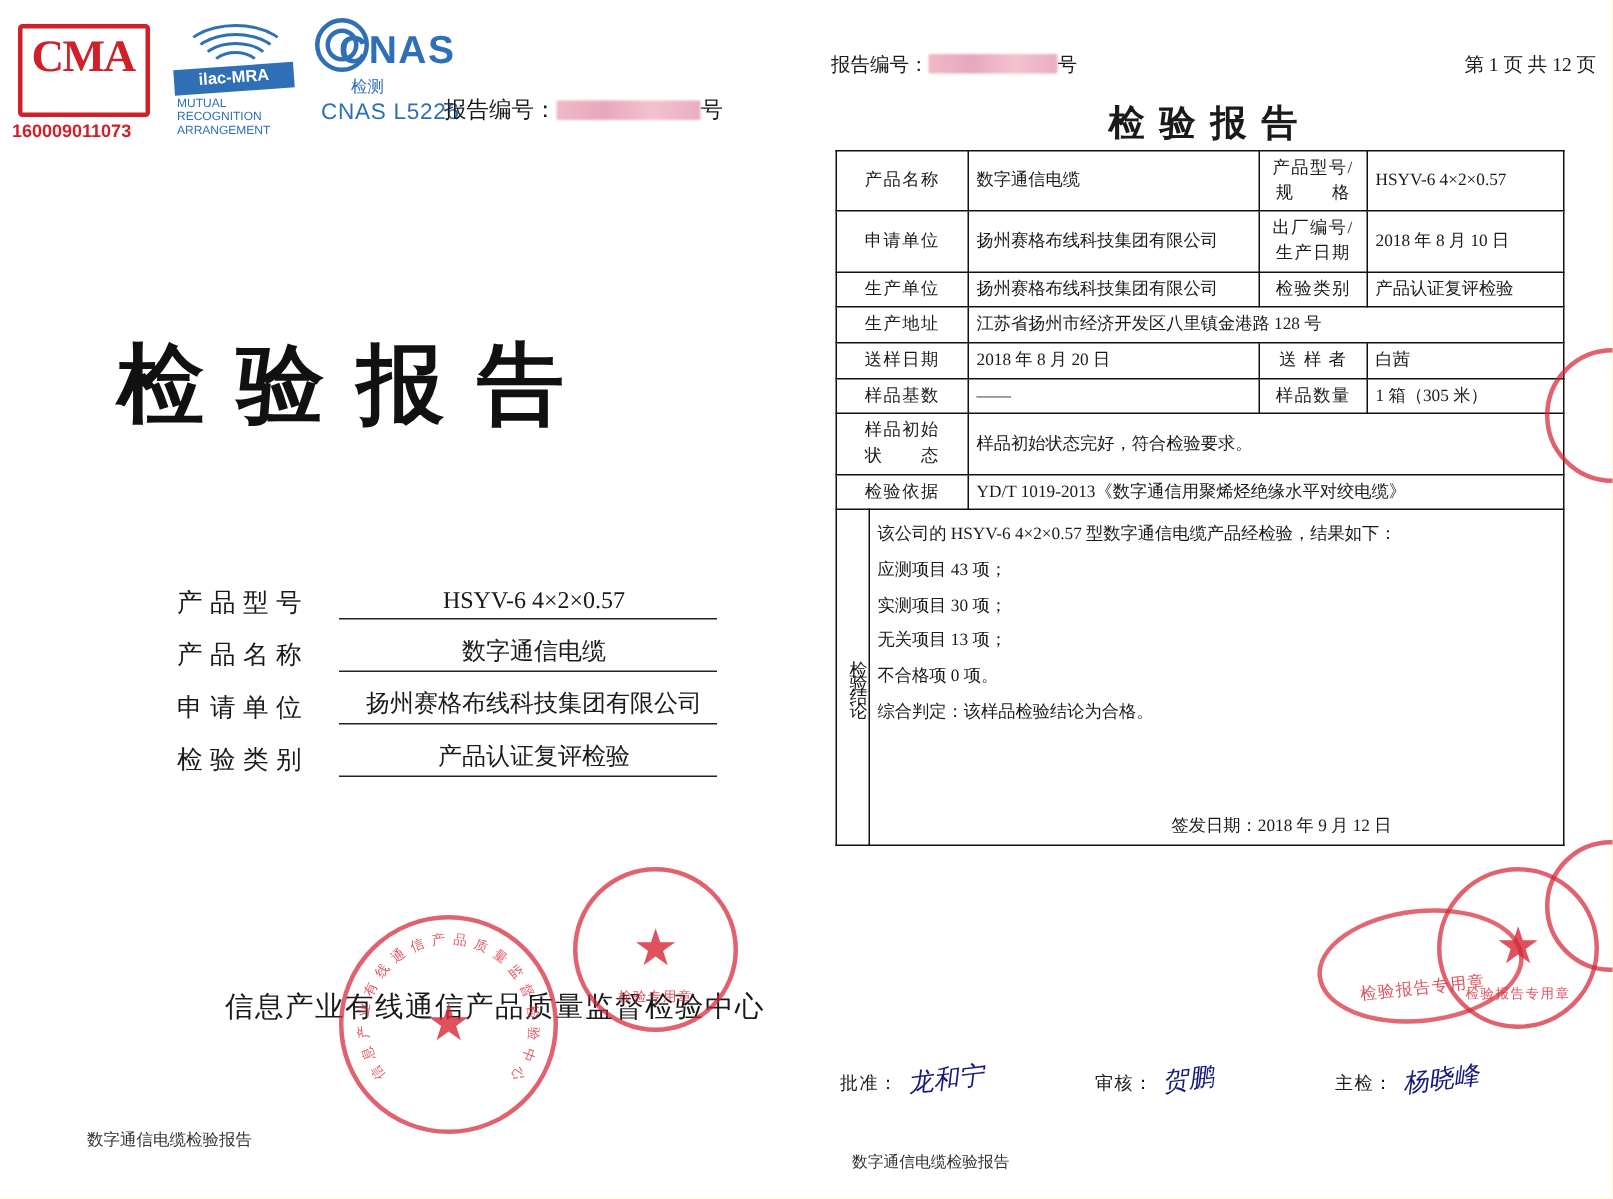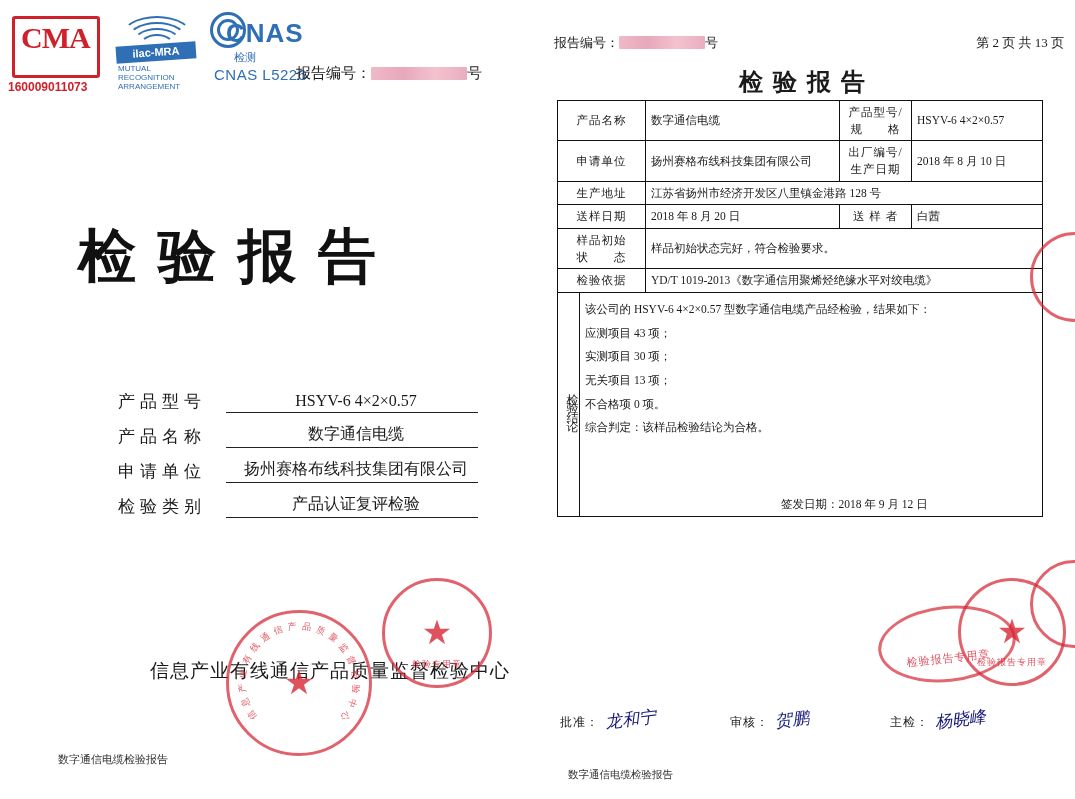--- a/index.html
+++ b/index.html
@@ -359,21 +359,21 @@
     <div class="center-name">信息产业有线通信产品质量监督检验中心</div>
     <div class="footer-left">数字通信电缆检验报告</div>
   </div>
 
   <div class="right-page">
 
     <div class="r-head">
       <div>
         <span>报告编号：</span><span class="redact w2"></span><span>号</span>
       </div>
-      <div>第 2 页 共 13 页</div>
+      <div>第 1 页 共 12 页</div>
     </div>
 
     <div class="r-title">检验报告</div>
 
     <table class="main">
       <colgroup>
         <col style="width:22px">
         <col style="width:66px">
         <col style="width:194px">
         <col style="width:72px">
@@ -388,28 +388,40 @@
           <td class="val">HSYV-6 4×2×0.57</td>
         </tr>
         <tr>
           <td class="lbl" colspan="2">申请单位</td>
           <td class="val">扬州赛格布线科技集团有限公司</td>
           <td class="lbl">出厂编号/
 生产日期</td>
           <td class="val">2018 年 8 月 10 日</td>
         </tr>
         <tr>
+          <td class="lbl" colspan="2">生产单位</td>
+          <td class="val">扬州赛格布线科技集团有限公司</td>
+          <td class="lbl">检验类别</td>
+          <td class="val">产品认证复评检验</td>
+        </tr>
+        <tr>
           <td class="lbl" colspan="2">生产地址</td>
           <td class="val" colspan="3">江苏省扬州市经济开发区八里镇金港路 128 号</td>
         </tr>
         <tr>
           <td class="lbl" colspan="2">送样日期</td>
           <td class="val">2018 年 8 月 20 日</td>
           <td class="lbl">送 样 者</td>
           <td class="val">白茜</td>
+        </tr>
+        <tr>
+          <td class="lbl" colspan="2">样品基数</td>
+          <td class="val">——</td>
+          <td class="lbl">样品数量</td>
+          <td class="val">1 箱（305 米）</td>
         </tr>
         <tr>
           <td class="lbl" colspan="2">样品初始
 状　　态</td>
           <td class="val" colspan="3">样品初始状态完好，符合检验要求。</td>
         </tr>
         <tr>
           <td class="lbl" colspan="2">检验依据</td>
           <td class="val" colspan="3">YD/T 1019-2013《数字通信用聚烯烃绝缘水平对绞电缆》</td>
         </tr>

